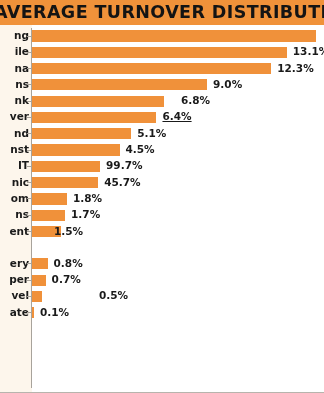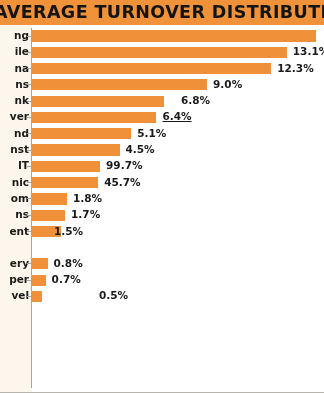--- a/index.html
+++ b/index.html
@@ -179,15 +179,21 @@
         <div class="row-tick"></div>
         <div class="row-bar" style="width: 13.615px; background: rgb(240, 145, 58);"></div>
         <div class="row-value" style="left: 51.615px;">0.7%</div>
       </div>
       <div class="row" style="top: 0px; height: 16.3px;">
         <div class="row-label">vel</div>
         <div class="row-tick"></div>
         <div class="row-bar" style="width: 9.725px; background: rgb(240, 145, 58);"></div>
         <div class="row-value" style="left: 59px; margin-left: 40px;">0.5%</div>
       </div>
+      <div class="row" style="top: 0px; height: 16.3px;">
+        <div class="row-label">ate</div>
+        <div class="row-tick"></div>
+        <div class="row-bar" style="width: 1.945px; background: rgb(240, 145, 58);"></div>
+        <div class="row-value" style="left: 39.945px;">0.1%</div>
+      </div>
     </div>
 
 </div>
 
 </body></html>

